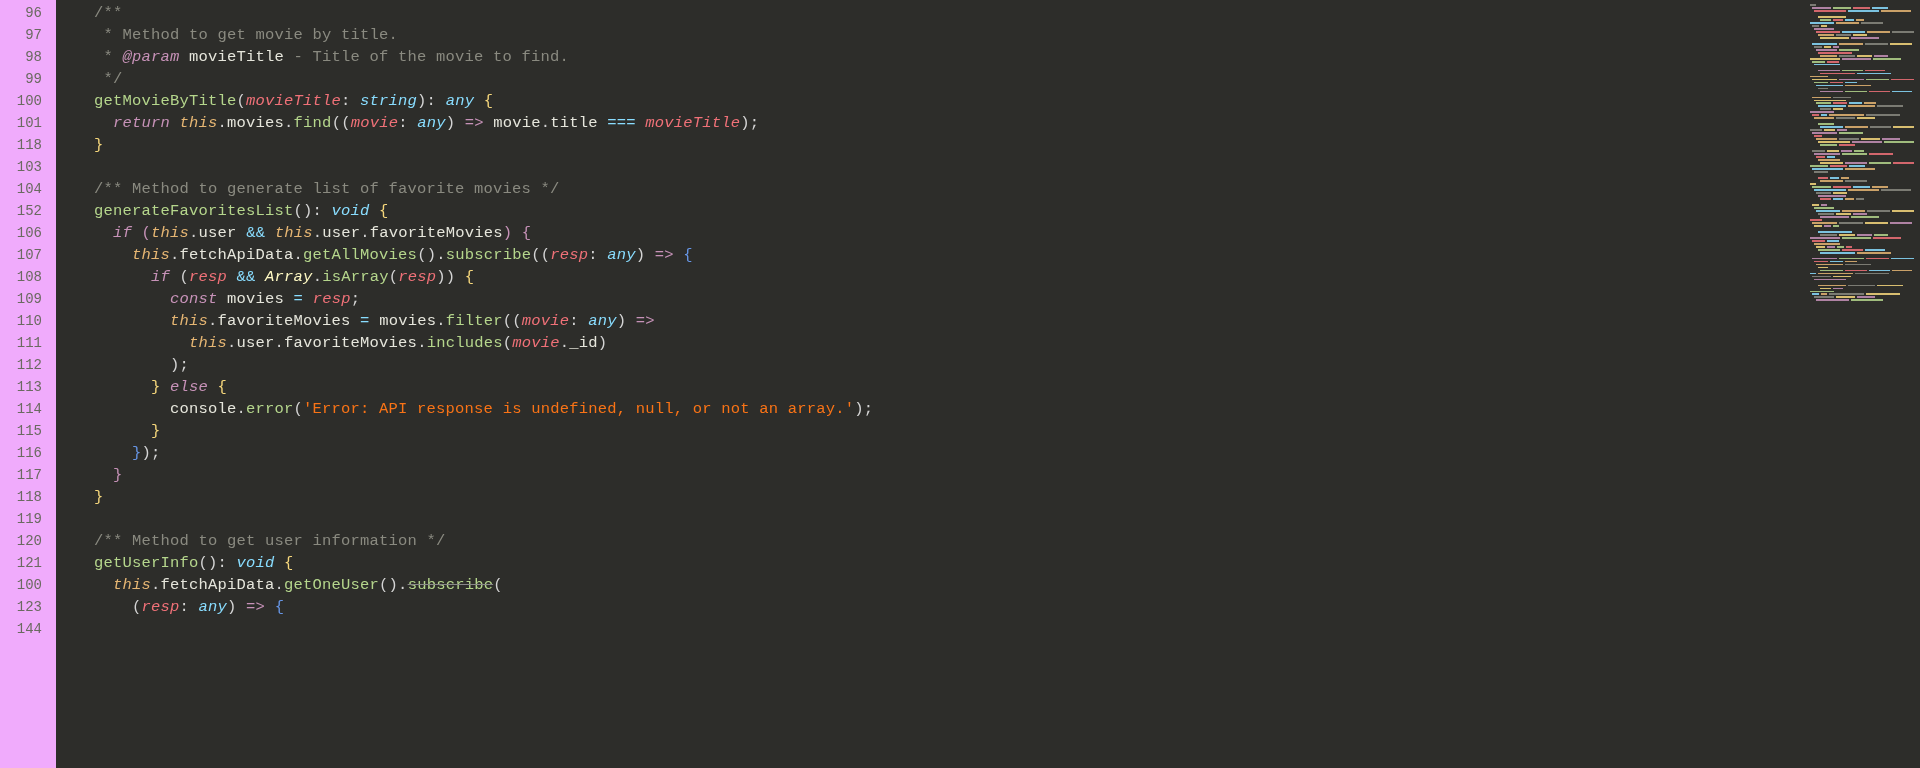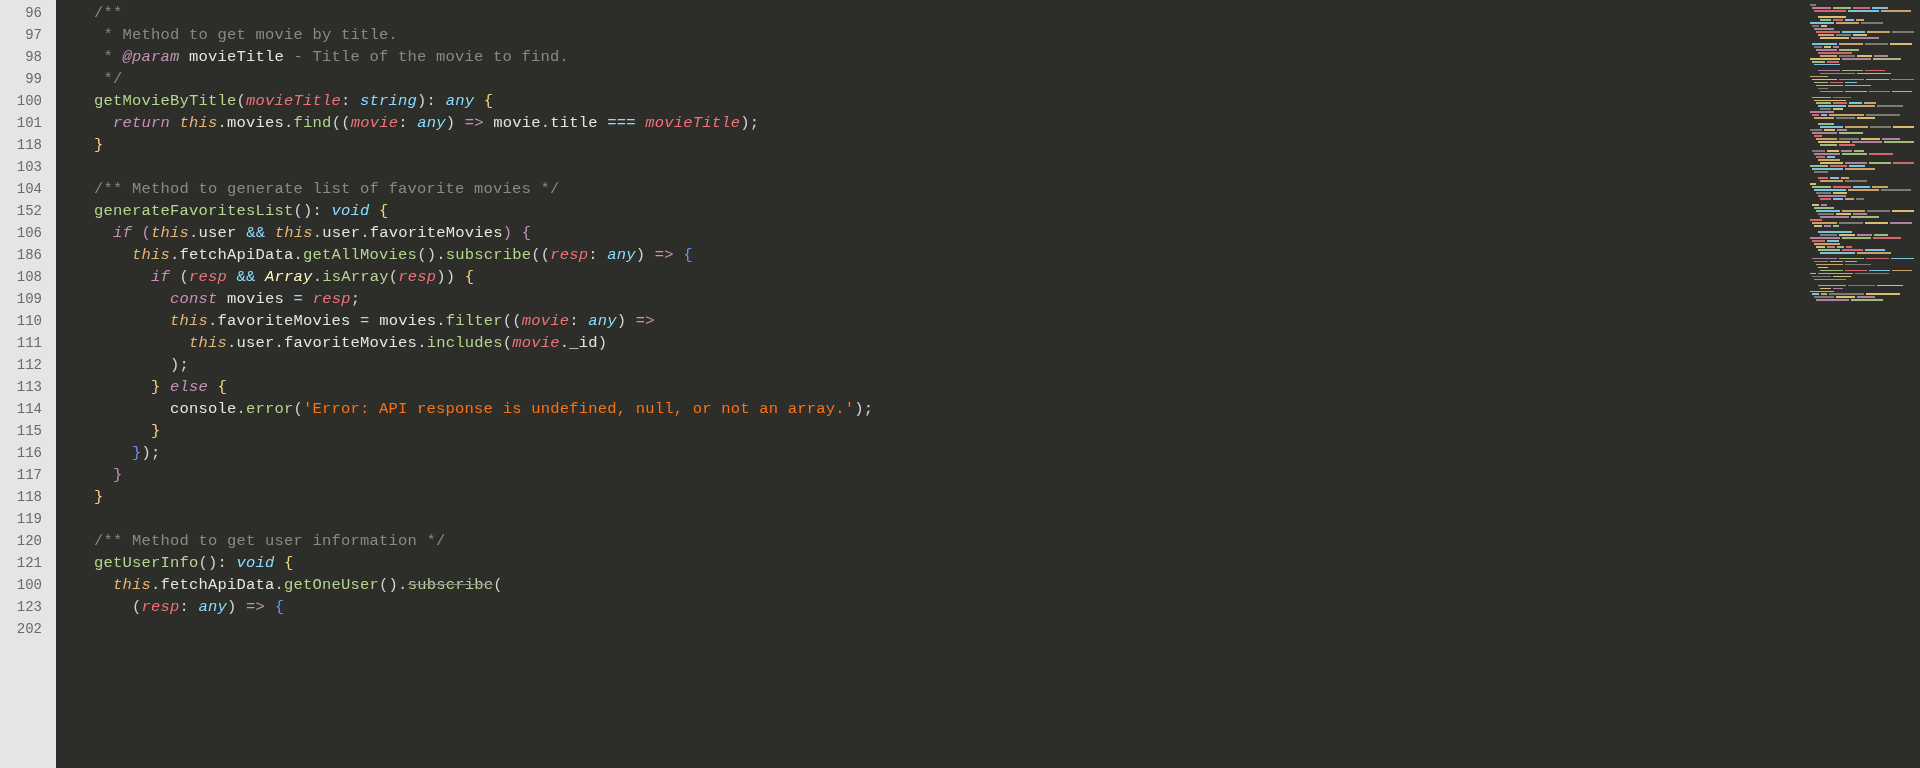--- a/index.html
+++ b/index.html
@@ -1,18 +1,18 @@
 <!DOCTYPE html>
 <html><head>
 <meta charset="utf-8">
 <style>
 * { margin:0; padding:0; box-sizing:border-box; }
 html,body { width:1920px; height:768px; overflow:hidden; background:#2d2d2a; font-family:'Consolas','Courier New',monospace; font-size:15px; }
 .editor { position:relative; width:100%; height:100%; display:flex; }
-.gutter { width:56px; background:#e5e5e5; text-align:right; color:#6a6a60; padding-top:2px; user-select:none; }
+.gutter { width:56px; background:#f0abfc; text-align:right; color:#6a6a60; padding-top:2px; user-select:none; }
 .gutter div { height:22px; line-height:22px; padding-right:14px; font-size:14px; }
 .code { flex:1; background:#2d2d2a; padding-top:2px; white-space:pre; color:#d4d4d4; position:relative; }
 .line { height:22px; line-height:22px; font-size:15.5px; letter-spacing:0.2px; }
 .c-comment { color:#8a8a80; }
 .c-tag { color:#c792b8; font-style:italic; } 
 .c-white { color:#e6e6dc; }
 .c-func { color:#b5d68c; } 
 .c-param { color:#f07178; font-style:italic; } 
 .c-type { color:#89ddff; font-style:italic; } 
 .c-punct { color:#d4d4d4; }
@@ -44,38 +44,38 @@
       <div>97</div>
       <div>98</div>
       <div>99</div>
       <div>100</div>
       <div>101</div>
       <div>118</div>
       <div>103</div>
       <div>104</div>
       <div>152</div>
       <div>106</div>
-      <div>186</div>
+      <div>107</div>
       <div>108</div>
       <div>109</div>
       <div>110</div>
       <div>111</div>
       <div>112</div>
       <div>113</div>
       <div>114</div>
       <div>115</div>
       <div>116</div>
       <div>117</div>
       <div>118</div>
       <div>119</div>
       <div>120</div>
       <div>121</div>
       <div>100</div>
       <div>123</div>
-      <div>202</div>
+      <div>144</div>
     </div>
   <div class="code" id="code"><div class="line"><span>    </span><span class="c-comment">/**</span></div><div class="line"><span>    </span><span class="c-comment"> * Method to get movie by title.</span></div><div class="line"><span>    </span><span class="c-comment"> * </span><span class="c-tag">@param</span><span class="c-comment"> </span><span class="c-white">movieTitle</span><span class="c-comment"> - Title of the movie to find.</span></div><div class="line"><span>    </span><span class="c-comment"> */</span></div><div class="line"><span>    </span><span class="c-func">getMovieByTitle</span><span class="c-punct">(</span><span class="c-param">movieTitle</span><span class="c-punct">: </span><span class="c-type">string</span><span class="c-punct">): </span><span class="c-type">any</span><span class="c-punct"> </span><span class="c-brace-y">{</span></div><div class="line"><span>      </span><span class="c-kw-return">return</span><span class="c-punct"> </span><span class="c-this">this</span><span class="c-punct">.</span><span class="c-prop">movies</span><span class="c-punct">.</span><span class="c-method">find</span><span class="c-punct">((</span><span class="c-param">movie</span><span class="c-punct">: </span><span class="c-type">any</span><span class="c-punct">) </span><span class="c-arrow">=&gt;</span><span class="c-punct"> </span><span class="c-prop">movie</span><span class="c-punct">.</span><span class="c-prop">title</span><span class="c-punct"> </span><span class="c-op">===</span><span class="c-punct"> </span><span class="c-param">movieTitle</span><span class="c-punct">);</span></div><div class="line"><span>    </span><span class="c-brace-y">}</span></div><div class="line"><span></span></div><div class="line"><span>    </span><span class="c-comment">/** Method to generate list of favorite movies */</span></div><div class="line"><span>    </span><span class="c-func">generateFavoritesList</span><span class="c-punct">(): </span><span class="c-type">void</span><span class="c-punct"> </span><span class="c-brace-y">{</span></div><div class="line"><span>      </span><span class="c-kw-if">if</span><span class="c-punct"> </span><span class="c-brace-p">(</span><span class="c-this">this</span><span class="c-punct">.</span><span class="c-prop">user</span><span class="c-punct"> </span><span class="c-op">&amp;&amp;</span><span class="c-punct"> </span><span class="c-this">this</span><span class="c-punct">.</span><span class="c-prop">user</span><span class="c-punct">.</span><span class="c-prop">favoriteMovies</span><span class="c-brace-p">)</span><span class="c-punct"> </span><span class="c-brace-p">{</span></div><div class="line"><span>        </span><span class="c-this">this</span><span class="c-punct">.</span><span class="c-prop">fetchApiData</span><span class="c-punct">.</span><span class="c-method">getAllMovies</span><span class="c-punct">().</span><span class="c-method">subscribe</span><span class="c-punct">((</span><span class="c-param">resp</span><span class="c-punct">: </span><span class="c-type">any</span><span class="c-punct">) </span><span class="c-arrow">=&gt;</span><span class="c-punct"> </span><span class="c-brace-b">{</span></div><div class="line"><span>          </span><span class="c-kw-if">if</span><span class="c-punct"> (</span><span class="c-param">resp</span><span class="c-punct"> </span><span class="c-op">&amp;&amp;</span><span class="c-punct"> </span><span class="c-class">Array</span><span class="c-punct">.</span><span class="c-method">isArray</span><span class="c-punct">(</span><span class="c-param">resp</span><span class="c-punct">)) </span><span class="c-brace-y">{</span></div><div class="line"><span>            </span><span class="c-const">const</span><span class="c-punct"> </span><span class="c-prop">movies</span><span class="c-punct"> </span><span class="c-op">=</span><span class="c-punct"> </span><span class="c-param">resp</span><span class="c-punct">;</span></div><div class="line"><span>            </span><span class="c-this">this</span><span class="c-punct">.</span><span class="c-prop">favoriteMovies</span><span class="c-punct"> </span><span class="c-op">=</span><span class="c-punct"> </span><span class="c-prop">movies</span><span class="c-punct">.</span><span class="c-method">filter</span><span class="c-punct">((</span><span class="c-param">movie</span><span class="c-punct">: </span><span class="c-type">any</span><span class="c-punct">) </span><span class="c-arrow">=&gt;</span></div><div class="line"><span>              </span><span class="c-this">this</span><span class="c-punct">.</span><span class="c-prop">user</span><span class="c-punct">.</span><span class="c-prop">favoriteMovies</span><span class="c-punct">.</span><span class="c-method">includes</span><span class="c-punct">(</span><span class="c-param">movie</span><span class="c-punct">.</span><span class="c-prop">_id</span><span class="c-punct">)</span></div><div class="line"><span>            </span><span class="c-punct">);</span></div><div class="line"><span>          </span><span class="c-brace-y">}</span><span class="c-punct"> </span><span class="c-kw-if">else</span><span class="c-punct"> </span><span class="c-brace-y">{</span></div><div class="line"><span>            </span><span class="c-prop">console</span><span class="c-punct">.</span><span class="c-method">error</span><span class="c-punct">(</span><span class="c-str">'Error: API response is undefined, null, or not an array.'</span><span class="c-punct">);</span></div><div class="line"><span>          </span><span class="c-brace-y">}</span></div><div class="line"><span>        </span><span class="c-brace-b">}</span><span class="c-punct">);</span></div><div class="line"><span>      </span><span class="c-brace-p">}</span></div><div class="line"><span>    </span><span class="c-brace-y">}</span></div><div class="line"><span></span></div><div class="line"><span>    </span><span class="c-comment">/** Method to get user information */</span></div><div class="line"><span>    </span><span class="c-func">getUserInfo</span><span class="c-punct">(): </span><span class="c-type">void</span><span class="c-punct"> </span><span class="c-brace-y">{</span></div><div class="line"><span>      </span><span class="c-this">this</span><span class="c-punct">.</span><span class="c-prop">fetchApiData</span><span class="c-punct">.</span><span class="c-method">getOneUser</span><span class="c-punct">().</span><span class="c-method c-deprecated">subscribe</span><span class="c-punct">(</span></div><div class="line"><span>        </span><span class="c-punct">(</span><span class="c-param">resp</span><span class="c-punct">: </span><span class="c-type">any</span><span class="c-punct">) </span><span class="c-arrow">=&gt;</span><span class="c-punct"> </span><span class="c-brace-b">{</span></div><div class="line"></div></div>
   <div class="minimap">
     <div class="minimap-inner" id="minimap">
         <div class="mm-line">
           <div class="mm-seg" style="width: 6px; margin-left: 4px; background: rgb(138, 138, 128); opacity: 0.85;"></div>
         </div>
         <div class="mm-line">
           <div class="mm-seg" style="width: 19px; margin-left: 6px; background: rgb(199, 146, 184); opacity: 0.85;"></div>
           <div class="mm-seg" style="width: 18px; margin-left: 2px; background: rgb(181, 214, 140); opacity: 0.85;"></div>

